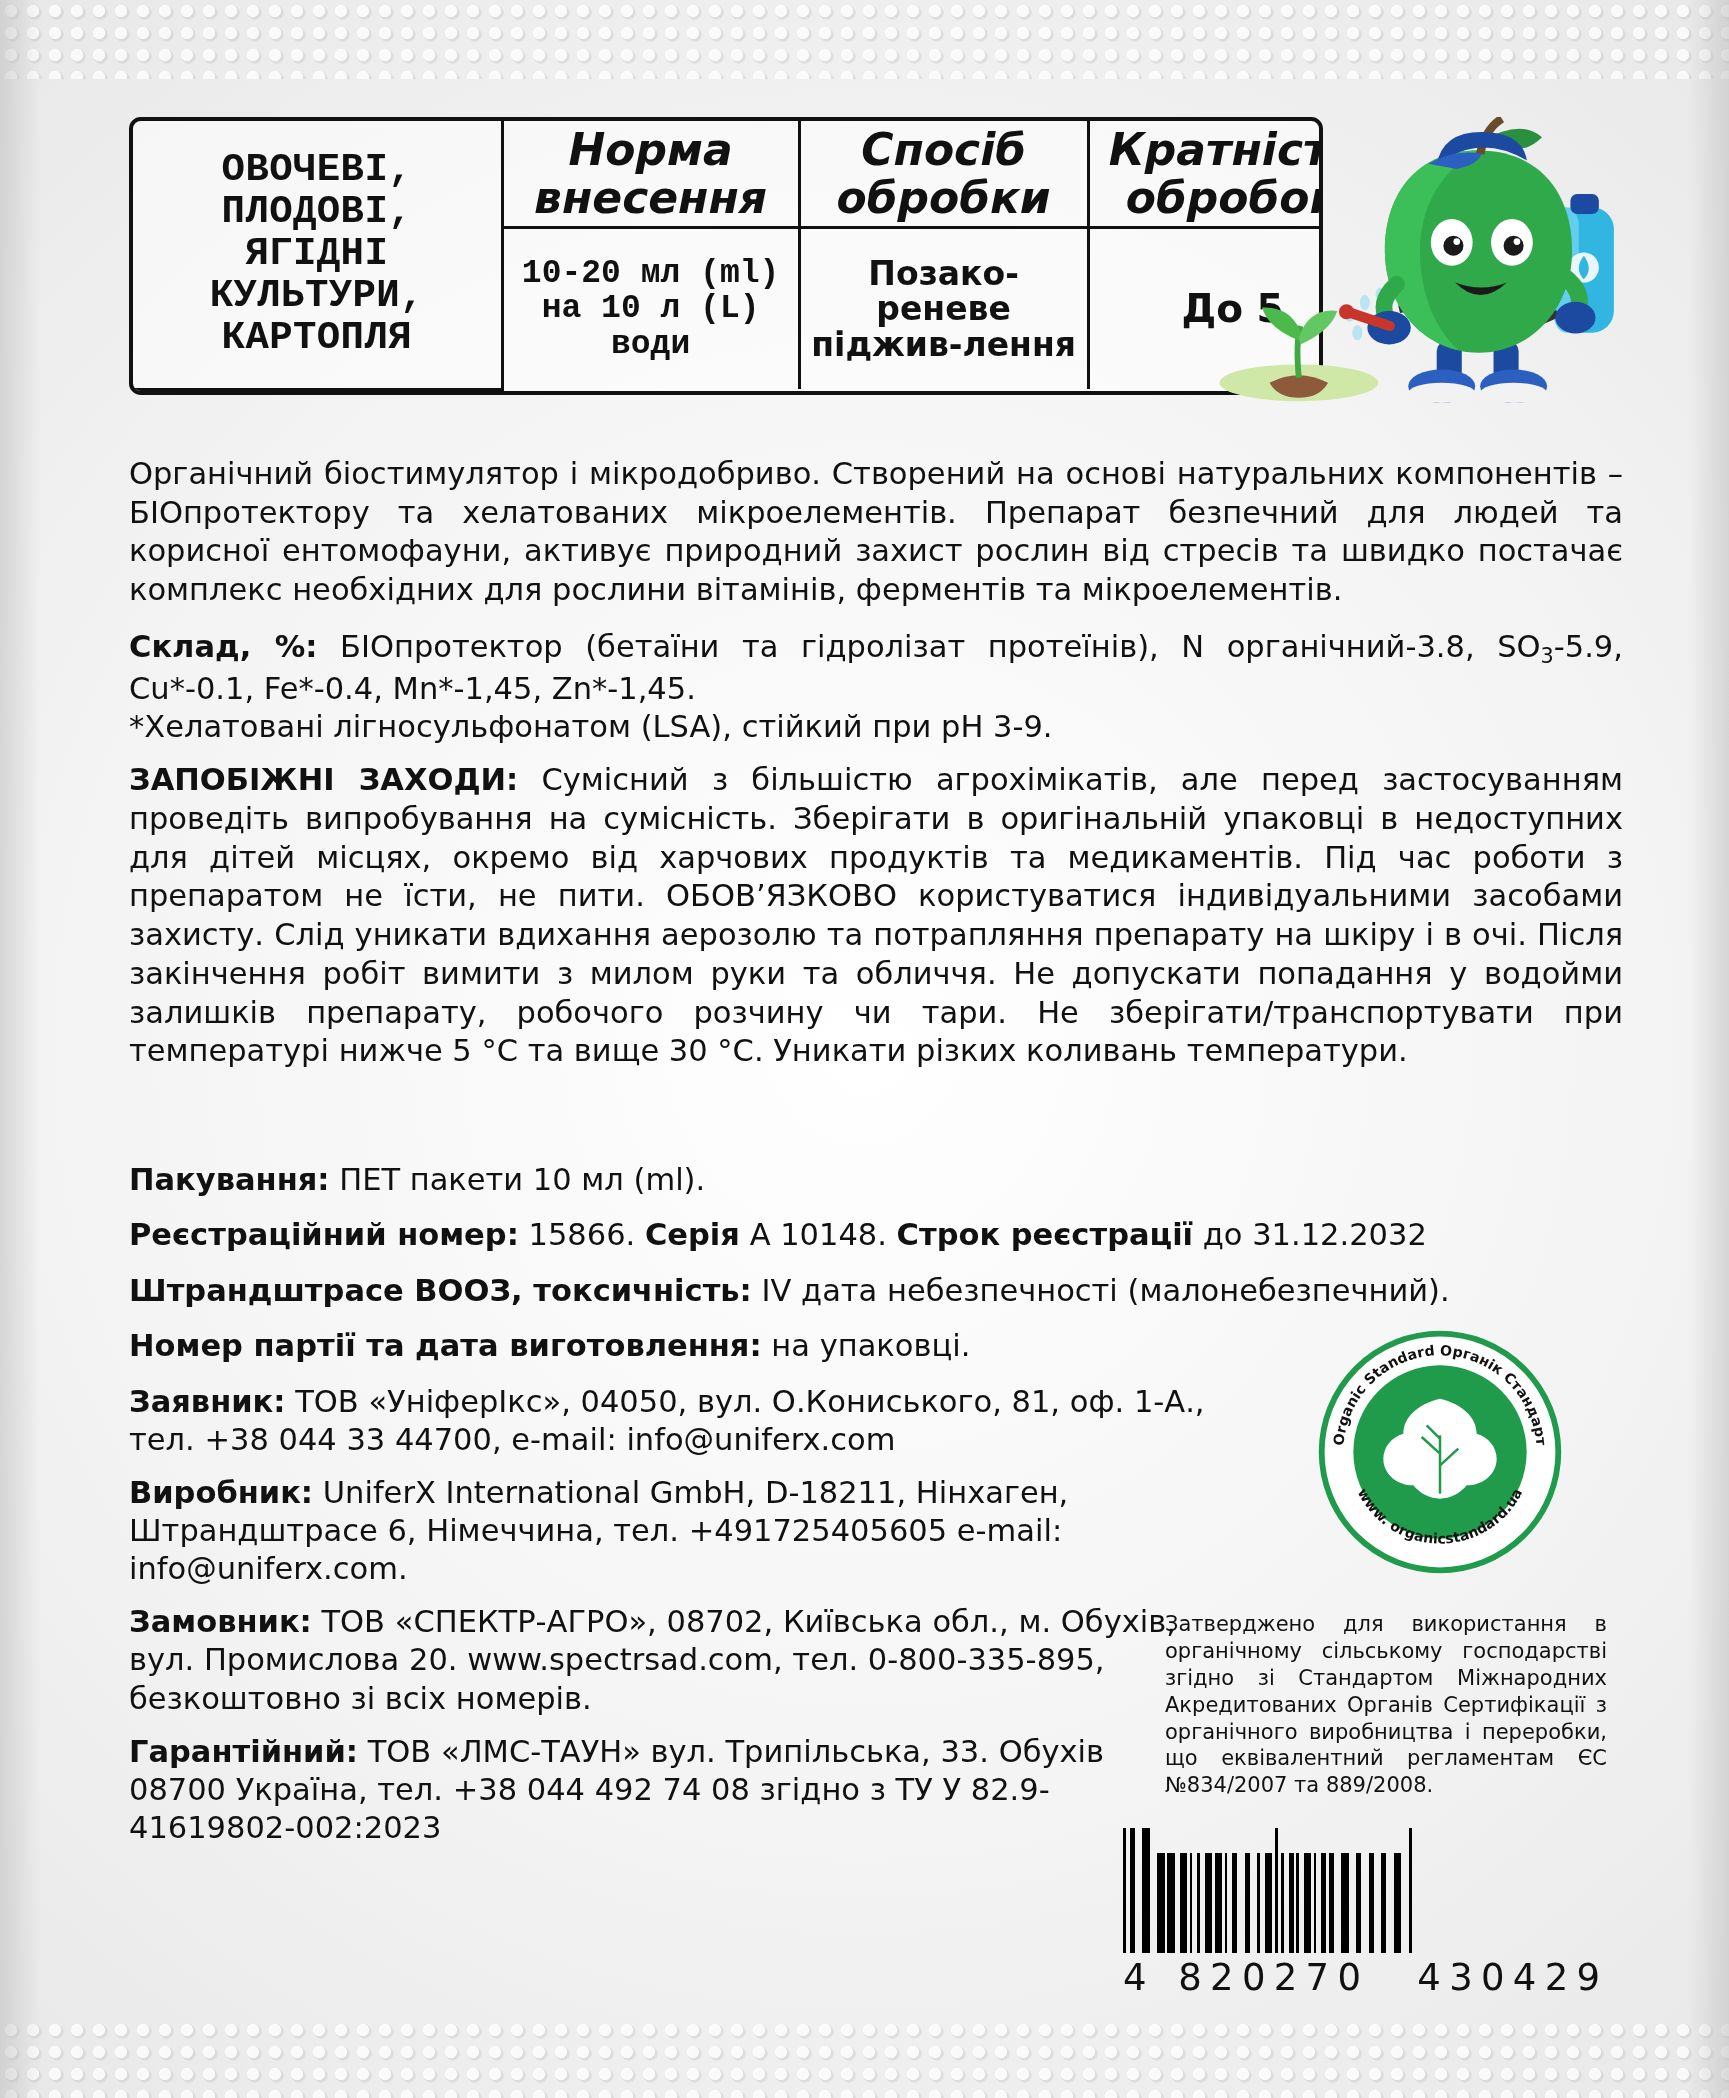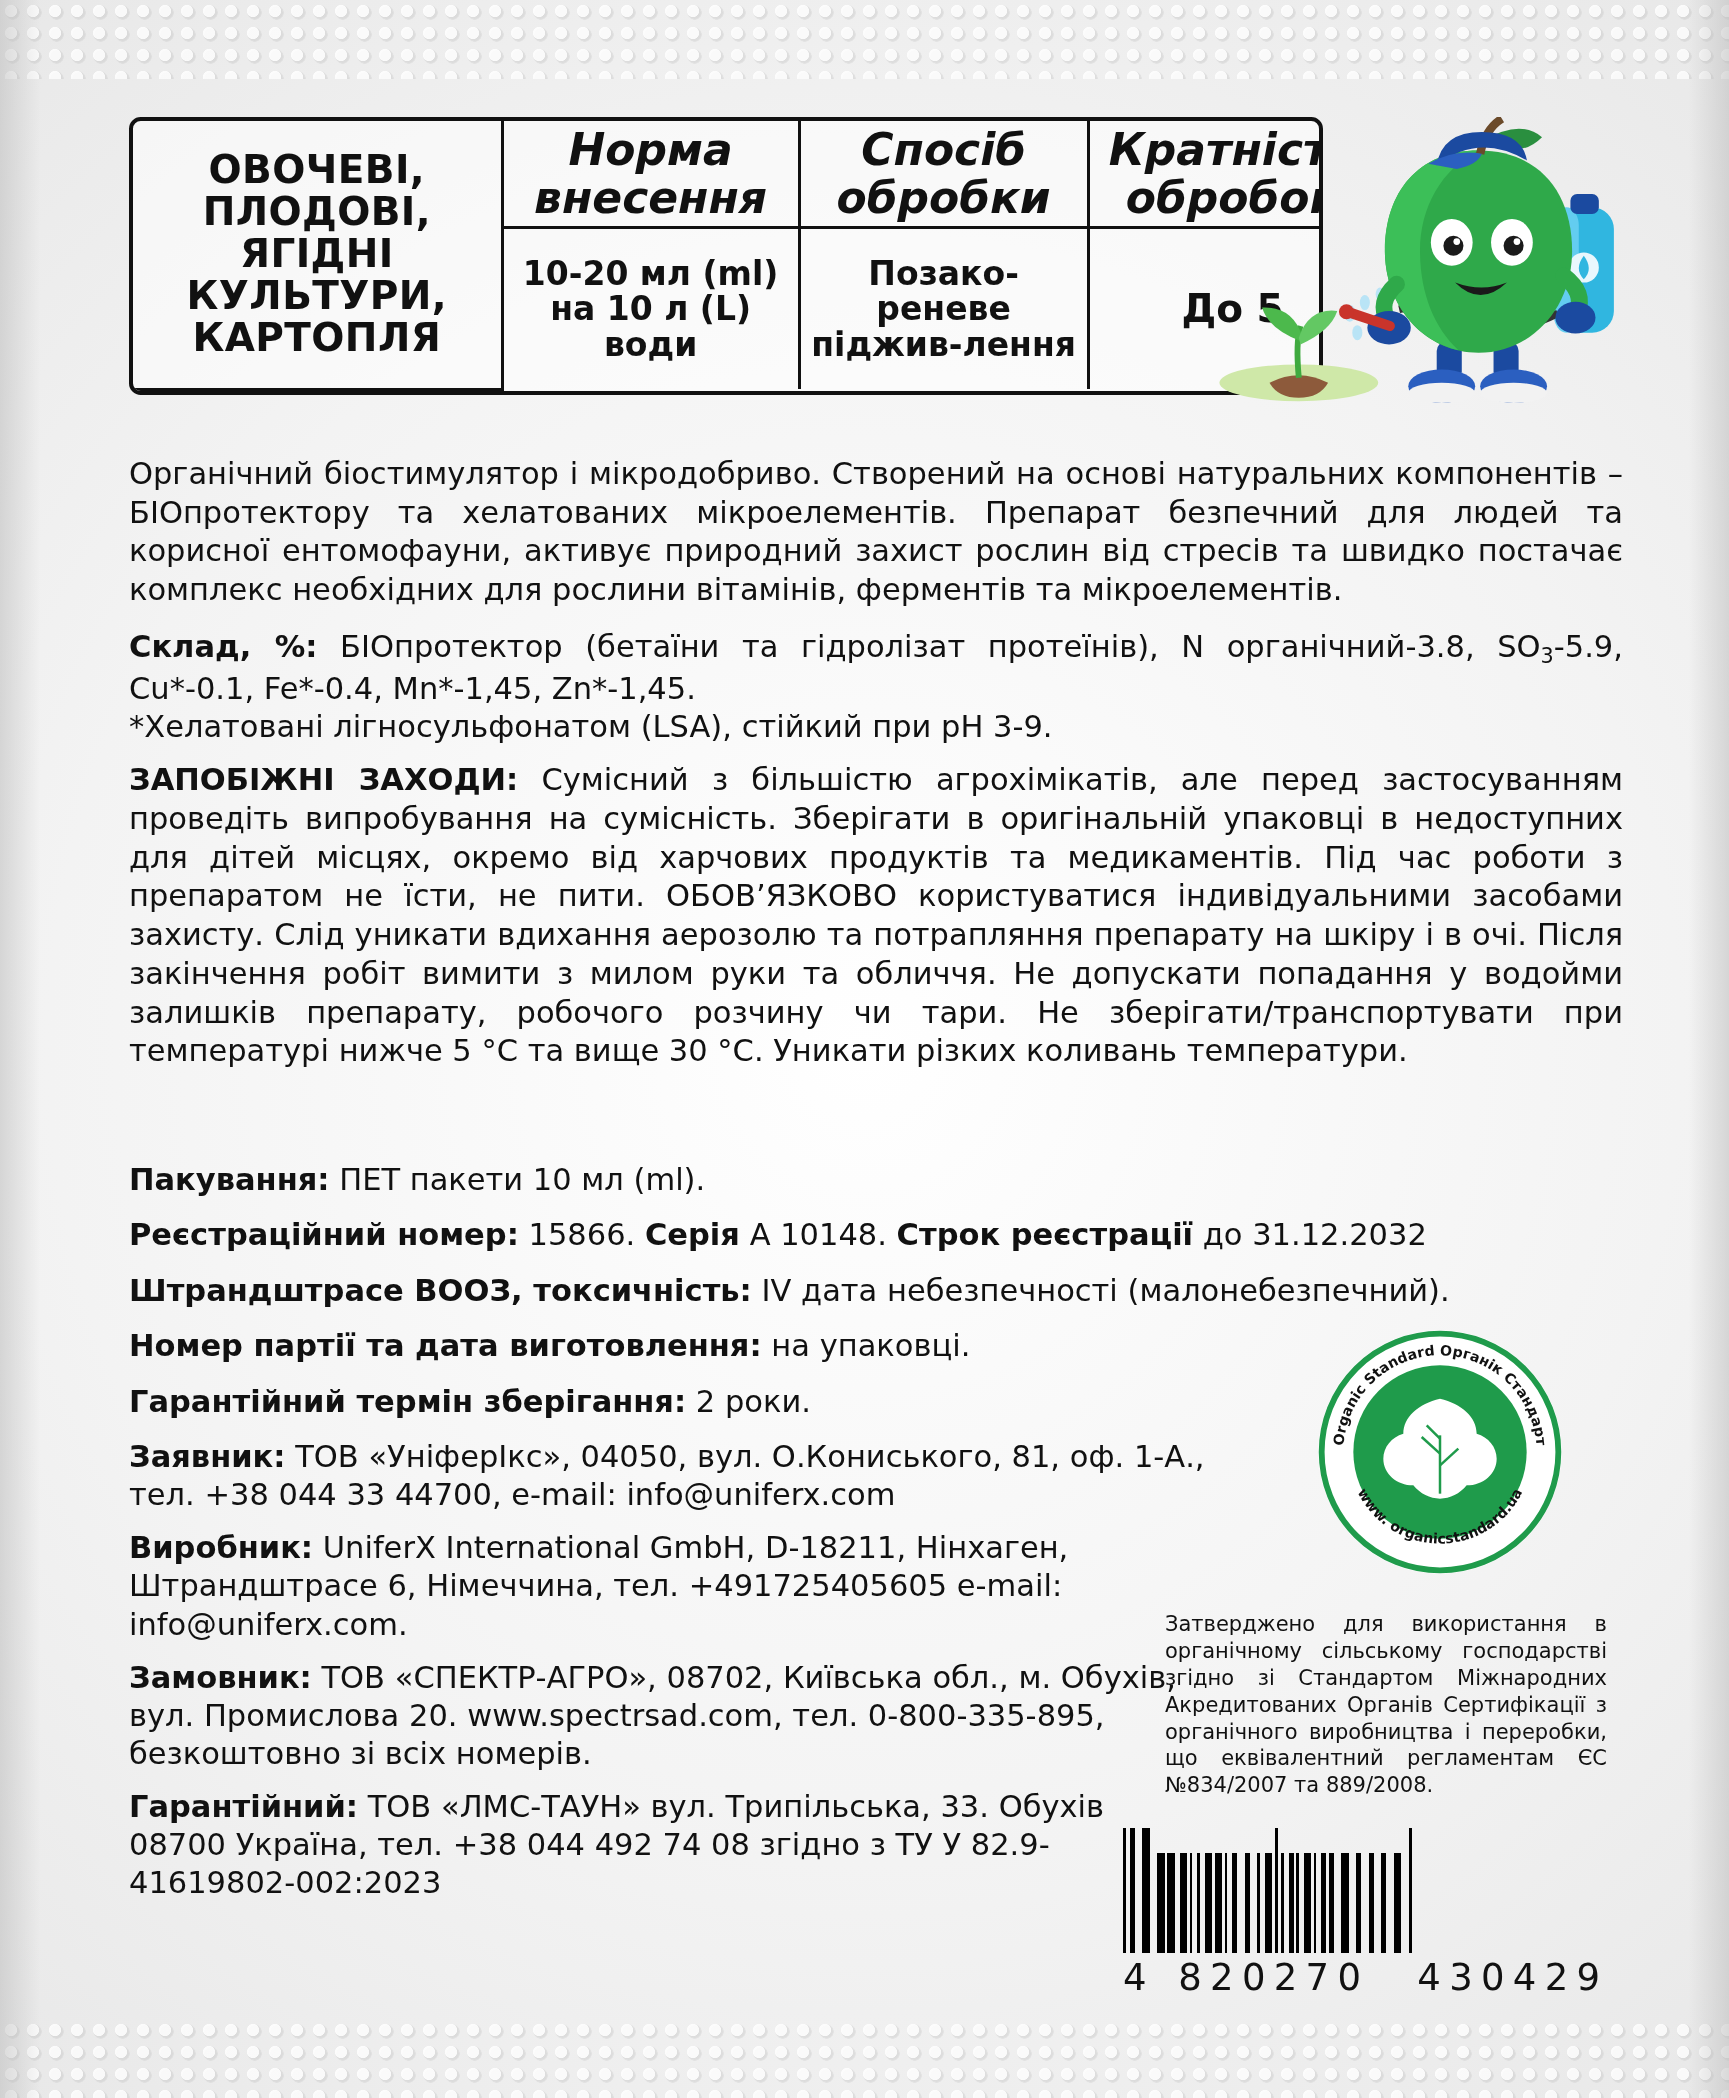--- a/index.html
+++ b/index.html
@@ -72,21 +72,21 @@
   table.app td {
     border: 3.3px solid #111;
     text-align: center;
     vertical-align: middle;
     font-weight: bold;
     line-height: 1.08;
     padding: 5px 5px;
   }
   table.app tr:first-child td { border-top: none; }
   table.app tr:last-child td { border-bottom: none; }
-  table.app td:first-child { border-left: none; }
+  table.app td:first-child { border-left: none; font-family: Liberation Mono, monospace; }
   table.app td:last-child { border-right: none; }
 
   .c-crops {
     font-size: 39px;
     letter-spacing: 0.4px;
     padding: 15px 8.3px !important;
   }
   .c-head { font-size: 44px; font-style: italic; }
   .c-body { font-size: 33px; }
   .c-freq { font-size: 39px; }
@@ -295,24 +295,20 @@
     <p class="kv">
       <b>Штрандштрасе ВООЗ, токсичність:</b>
       <span>IV дата небезпечності (малонебезпечний).</span>
     </p>
 
     <p class="kv">
       <b>Номер партії та дата виготовлення:</b>
       <span>на упаковці.</span>
     </p>
 
-    <p class="kv">
-      <b>Гарантійний термін зберігання:</b>
-      <span>2 роки.</span>
-    </p>
 
     <p class="kv-block narrow">
       <b>Заявник:</b>
       <span>ТОВ «УніферІкс», 04050, вул. О.Кониського, 81, оф. 1-А., тел. +38 044 33 44700, e-mail: info@uniferx.com</span>
     </p>
 
     <p class="kv-block narrow">
       <b>Виробник:</b>
       <span>UniferX International GmbH, D-18211, Нінхаген, Штрандштрасе 6, Німеччина, тел. +491725405605 e-mail: info@uniferx.com.</span>
     </p>

